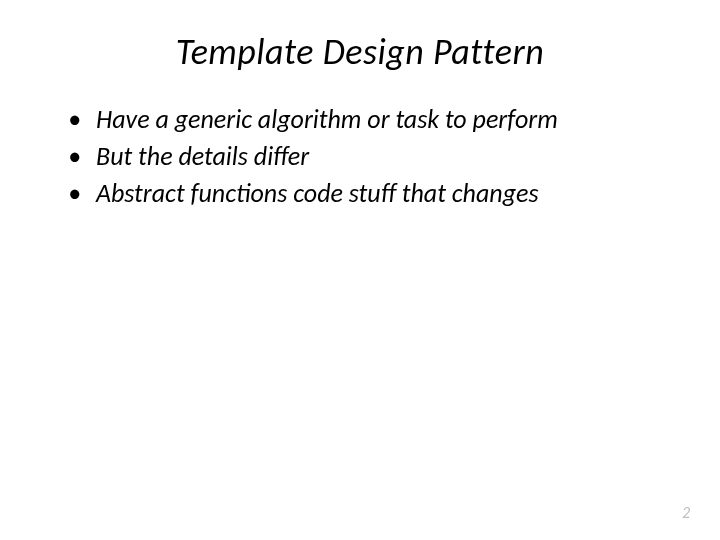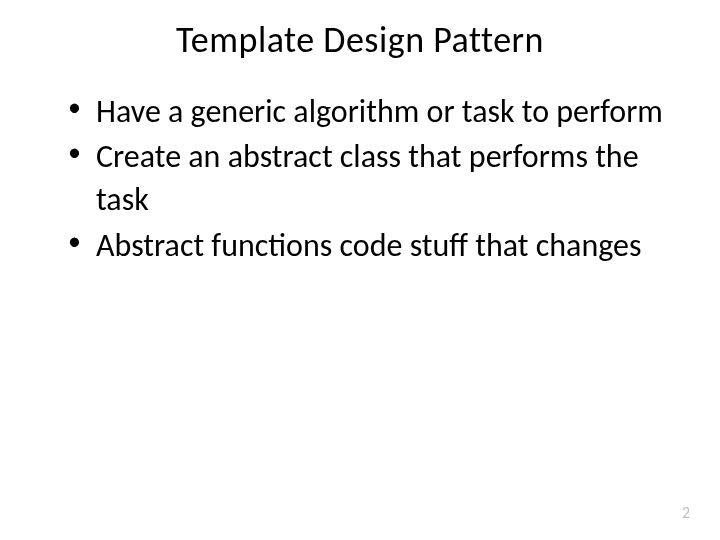--- a/index.html
+++ b/index.html
@@ -8,36 +8,37 @@
       height: 540px;
       background: #fff;
       font-family: Calibri, "Segoe UI", Arial, sans-serif;
       color: #000;
       position: relative;
       overflow: hidden;
     }
     .slide {
       width: 100%;
       height: 100%;
-      padding: 18px 50px 40px 50px;
+      padding: 30px 50px 40px 50px;
       position: relative;
+      font-style: italic;
     }
     .title {
       font-size: 36px;
       font-weight: 400;
       text-align: center;
       margin-bottom: 28px;
       letter-spacing: 0.5px;
     }
     .bullets {
       list-style: none;
       padding-left: 28px;
     }
     .bullets li {
-      font-size: 32px;
+      font-size: 26px;
       line-height: 1.35;
       position: relative;
       padding-left: 18px;
       margin-bottom: 2px;
     }
     .bullets li::before {
       content: "•";
       position: absolute;
       left: -10px;
       top: 0;
@@ -51,17 +52,17 @@
       color: #bfbfbf;
     }
   </style>
 </head>
 <body>
 
 <div class="slide">
   <h1 class="title">Template Design Pattern</h1>
   <ul class="bullets">
     <li>Have a generic algorithm or task to perform</li>
-    <li>Create an abstract class that performs the task</li>
+    <li>But the details differ</li>
     <li>Abstract functions code stuff that changes</li>
   </ul>
   <div class="page-number">2</div>
 </div>
 
 </body></html>

